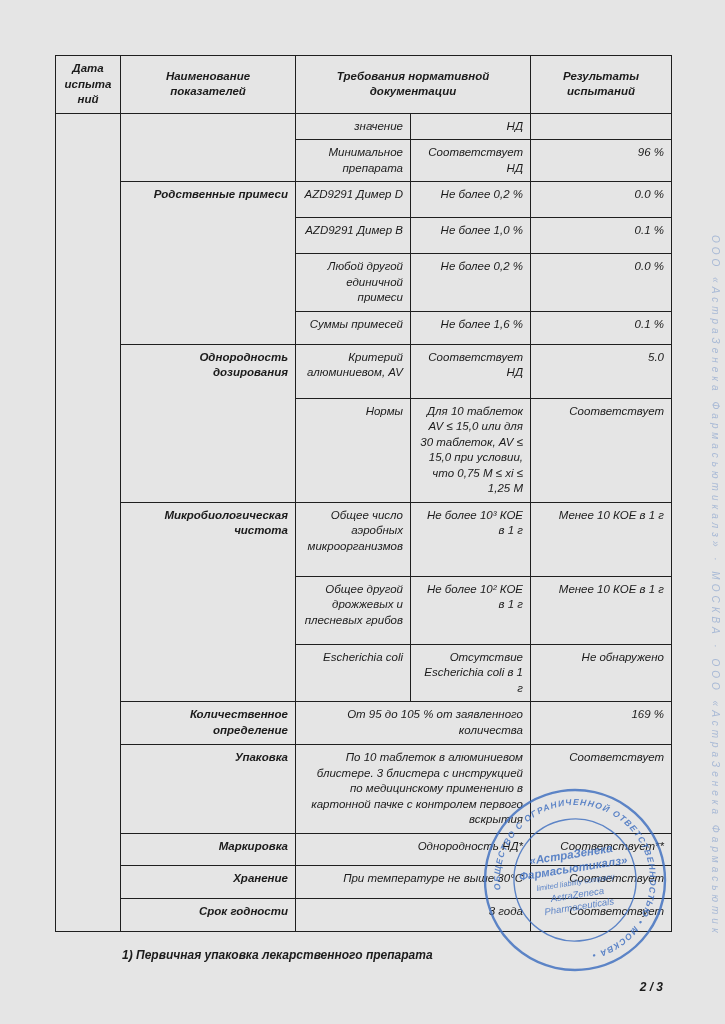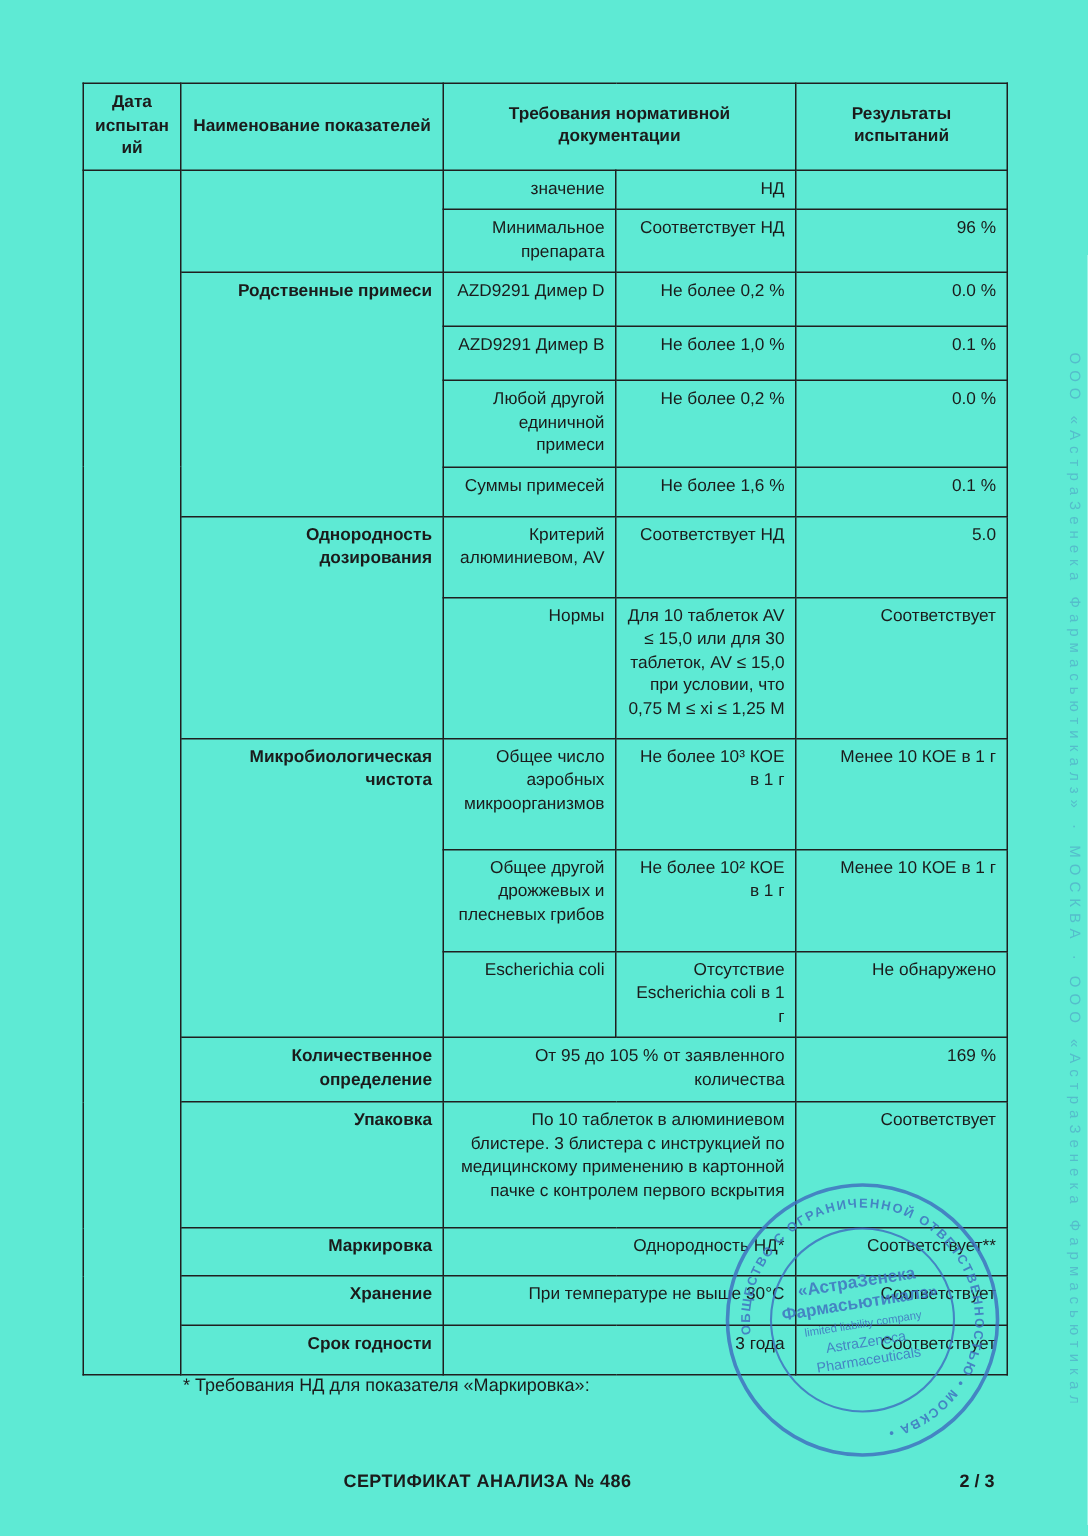--- a/index.html
+++ b/index.html
@@ -1,20 +1,20 @@
 <!DOCTYPE html>
 <html><head>
 <meta charset="utf-8">
 <style>
   * { margin:0; padding:0; box-sizing:border-box; }
   html,body { width:725px; height:1024px; }
   body { font-family:"Liberation Sans", sans-serif; background:#ffffff; }
   .page {
     position:relative; width:725px; height:1024px;
-    background:#5eead4; color:#1b1b1b; overflow:hidden;
+    background:#e5e5e5; color:#1b1b1b; overflow:hidden;font-style:italic;
   }
   table.cert {
     position:absolute; left:55px; top:55px; width:616px;
     border-collapse:collapse; table-layout:fixed; font-size:11.5px;
   }
   table.cert td, table.cert th {
     border:1px solid #1f1f1f; vertical-align:top; text-align:right;
     padding:5px 7px; line-height:1.35; overflow-wrap:break-word;
   }
   table.cert th {
@@ -145,23 +145,22 @@
       <td>Соответствует</td>
     </tr>
     <tr style="height:33px">
       <td class="ind">Срок годности</td>
       <td colspan="2">3 года</td>
       <td>Соответствует</td>
     </tr>
   </tbody>
     </table>
 
-  <div class="note-star">* Требования НД для показателя «Маркировка»:</div>
+  <div class="note-1">1) Первичная упаковка лекарственного препарата</div>
 
-  <div class="footer-title">СЕРТИФИКАТ АНАЛИЗА № 486</div>
   <div class="page-num">2 / 3</div>
 
   <div class="stamp-wrap">
     <svg width="190" height="190" viewBox="0 0 190 190">
       <circle cx="95" cy="95" r="90" fill="none" stroke="#3f6fc0" stroke-width="2.4"></circle>
       <circle cx="95" cy="95" r="61" fill="none" stroke="#3f6fc0" stroke-width="1.4"></circle>
       <defs>
         <path id="ring" d="M 95,95 m -75,0 a 75,75 0 1,1 150,0 a 75,75 0 1,1 -150,0"></path>
       </defs>
       <text font-size="8.6" letter-spacing="1.2" fill="#3f6fc0" font-weight="bold">

